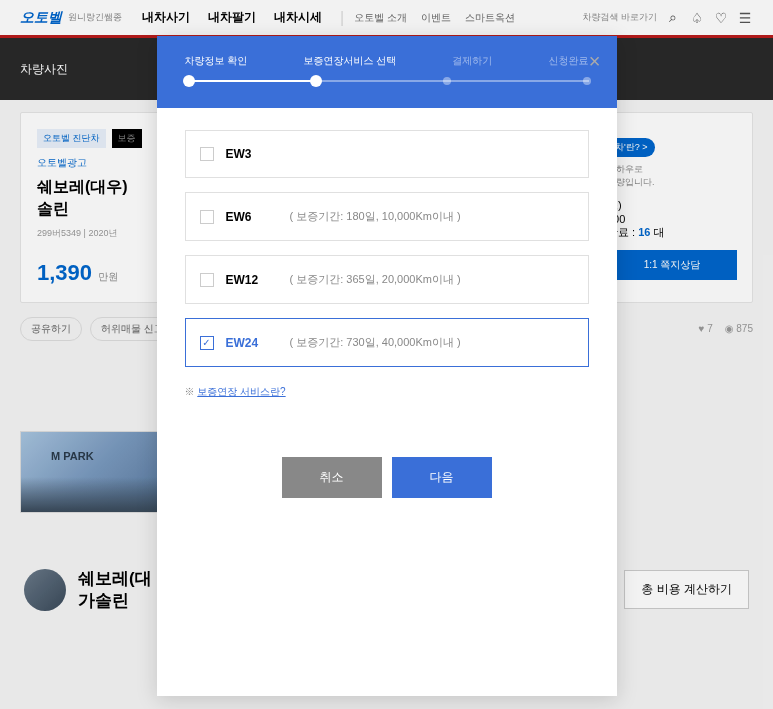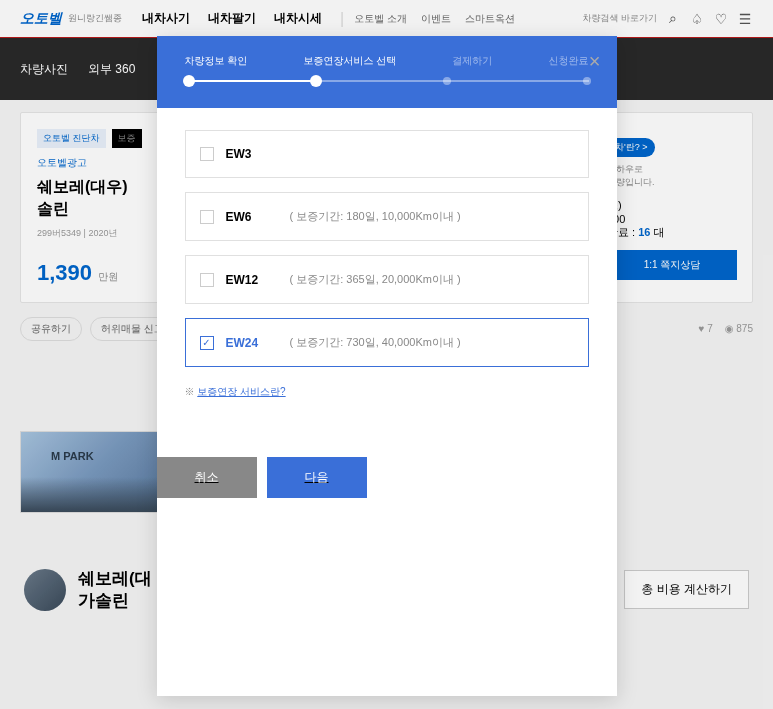--- a/index.html
+++ b/index.html
@@ -1,18 +1,18 @@
 <!DOCTYPE html>
 <html><head>
   <meta charset="utf-8">
   <style>
     * { box-sizing: border-box; margin: 0; padding: 0; }
     body { font-family: -apple-system, "Malgun Gothic", sans-serif; background: #f5f5f5; width: 773px; height: 709px; overflow: hidden; position: relative; }
     
-    .header { background: #fff; height: 38px; display: flex; align-items: center; padding: 0 20px; border-bottom: 1px solid #b91c1c; }
+    .header { background: #fff; height: 38px; display: flex; align-items: center; padding: 0 20px; border-bottom: 3px solid #b91c1c; }
     .logo { font-size: 14px; font-weight: bold; color: #0066cc; font-style: italic; margin-right: 6px; }
     .logo-sub { font-size: 9px; color: #888; margin-right: 20px; }
     .nav-item { font-size: 12px; font-weight: bold; margin-right: 18px; cursor: pointer; }
     .nav-item.sub { font-weight: normal; font-size: 10px; color: #666; margin-right: 14px; }
     .header-right { margin-left: auto; display: flex; align-items: center; gap: 8px; }
     .search-label { font-size: 9px; color: #888; }
     .header-icon { width: 16px; height: 16px; cursor: pointer; display: flex; align-items: center; justify-content: center; font-size: 14px; color: #555; }
     
     .hero { background: #2a2a2a; height: 62px; display: flex; align-items: center; padding: 0 20px; color: #fff; }
     .hero-tab { font-size: 12px; margin-right: 20px; padding: 20px 0; cursor: pointer; }
@@ -72,21 +72,21 @@
     .checkbox { width: 14px; height: 14px; border: 1px solid #ccc; margin-right: 12px; display: flex; align-items: center; justify-content: center; }
     .option.selected .checkbox { border-color: #3a6fd8; }
     .checkbox .mark { display: none; color: #3a6fd8; font-size: 10px; }
     .option.selected .checkbox .mark { display: block; }
     .opt-name { font-size: 12px; font-weight: bold; width: 64px; }
     .option.selected .opt-name { color: #3a6fd8; }
     .opt-desc { font-size: 11px; color: #888; }
     .help-link { font-size: 10px; color: #3a6fd8; text-decoration: underline; cursor: pointer; }
     .help-prefix { font-size: 10px; color: #888; }
     
-    .modal-footer { display: flex; gap: 10px; padding: 36px 0 28px; text-decoration: underline; }
+    .modal-footer { display: flex; justify-content: center; gap: 10px; padding: 36px 0 28px; }
     .btn { width: 100px; padding: 12px 0; text-align: center; font-size: 12px; color: #fff; cursor: pointer; }
     .btn.cancel { background: #888; }
     .btn.next { background: #3a6fd8; }
   </style>
 </head>
 <body>
 
 <div class="header">
   <span class="logo">오토벨</span>
   <span class="logo-sub">원니랑긴쌤종</span>
@@ -101,21 +101,20 @@
     <span class="search-label">차량검색 바로가기</span>
     <span class="header-icon">⌕</span>
     <span class="header-icon">♤</span>
     <span class="header-icon">♡</span>
     <span class="header-icon">☰</span>
   </div>
 </div>
 
 <div class="hero">
   <span class="hero-tab">차량사진</span>
-  <span class="hero-tab">외부 360</span>
 </div>
 
 <div class="content">
   <div class="card">
     <div class="badges">
       <span class="badge">오토벨 진단차</span>
       <span class="badge gray">보증</span>
     </div>
     <div class="dealer-name">오토벨광고</div>
     <div class="car-title">

